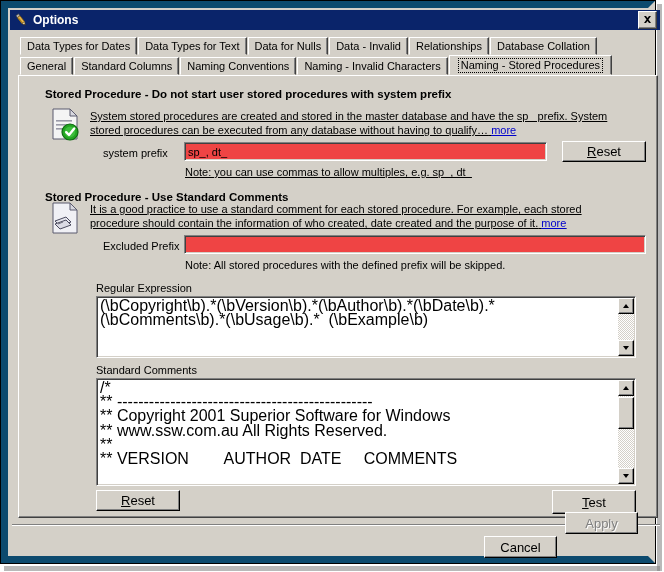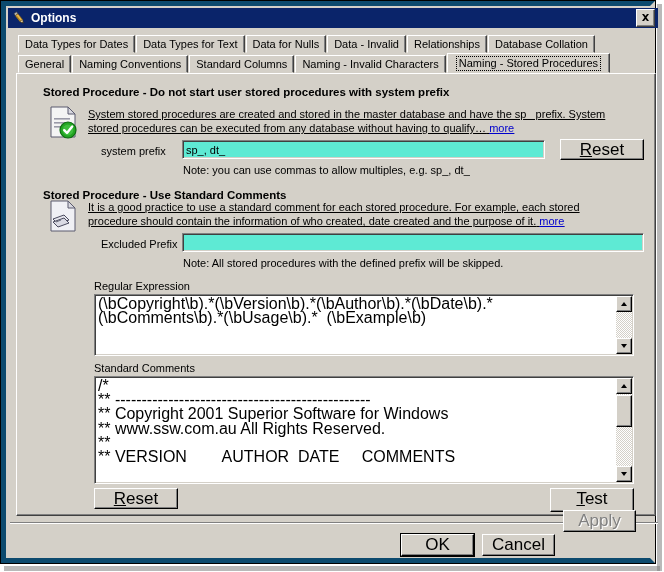--- a/index.html
+++ b/index.html
@@ -20,21 +20,21 @@
     background: #ffffff;
   }
 
   
   .window {
     position: absolute;
     left: 0; top: 0;
     width: 656px;
     height: 564px;
     background: #d4d0c8;
-    border: 6px solid #0c4a6e;
+    border: 8px solid #0c4a6e;
     border-right-color: #d4d0c8;
     box-sizing: border-box;
     outline: 1px solid #000;
     outline-offset: -1px;
   }
   .window-shadow {
     position: absolute;
     left: 4px; top: 566px;
     width: 656px; height: 5px;
     background: #808080;
@@ -193,44 +193,45 @@
 
   
   .docicon {
     position: absolute;
     width: 30px; height: 34px;
   }
 
   
   .tinput {
     position: absolute;
-    background: #5eead4;
+    background: #ef4444;
     border: 1px solid;
     border-color: #808080 #ffffff #ffffff #808080;
     box-shadow: inset 1px 1px 0 #404040, inset -1px -1px 0 #d4d0c8;
     box-sizing: border-box;
     font-family: "Liberation Sans", sans-serif;
     font-size: 11px;
     color: #000;
     padding: 2px 3px;
     outline: none;
   }
 
   
   .btn {
     position: absolute;
     background: #d4d0c8;
     border: 1px solid;
     border-color: #ffffff #000000 #000000 #ffffff;
     box-shadow: inset -1px -1px 0 #808080, inset 1px 1px 0 #d4d0c8;
     box-sizing: border-box;
     font-family: "Liberation Sans", sans-serif;
-    font-size: 17px;
+    font-size: 13px;
     color: #000;
     display: flex;
+    align-items: center;
     justify-content: center;
     cursor: default;
     white-space: nowrap;
   }
   .btn .u { text-decoration: underline; }
   .btn.default {
     outline: 1px solid #000;
     outline-offset: 0px;
   }
   .btn.disabled { color: #808080; text-shadow: 1px 1px 0 #ffffff; }
@@ -358,24 +359,24 @@
           </div>
         <div class="tab">
             <span>Database Collation</span>
           </div>
       </div>
       <div class="tabrow">
         <div class="tab">
             <span>General</span>
           </div>
         <div class="tab">
+            <span>Standard Columns</span>
+          </div>
+        <div class="tab">
             <span>Naming Conventions</span>
-          </div>
-        <div class="tab">
-            <span>Standard Columns</span>
           </div>
         <div class="tab">
             <span>Naming - Invalid Characters</span>
           </div>
         <div class="tab selected">
             <span class="tab-focus">Naming - Stored Procedures</span>
           </div>
       </div>
     </div>
 
@@ -403,21 +404,21 @@
       </div>
 
       <div class="lbl" style="left:84px; top:71px;">system prefix</div>
 
       <input class="tinput" style="left: 165px; top: 66px; width: 363px; height: 19px;" value="sp_, dt_">
 
       <div class="btn" style="left:543px; top:65px; width:84px; height:21px;">
         <span><span class="u">R</span>eset</span>
       </div>
 
-      <div class="note" style="left:166px; top:90px;">Note: you can use commas to allow multiples, e.g. sp_, dt_</div>
+      <div class="note" style="left:166px; top:90px;text-decoration:underline;">Note: you can use commas to allow multiples, e.g. sp_, dt_</div>
 
       <div class="grp-title" style="left:26px; top:115px;">Stored Procedure - Use Standard Comments</div>
 
       <div class="docicon" style="left:32px; top:126px;">
         <svg width="30" height="34" viewBox="0 0 30 34">
           <polygon points="2,1 19,1 26,8 26,31 2,31" fill="#f0f0f5" stroke="#5a5a6e" stroke-width="1"></polygon>
           <polygon points="19,1 26,8 19,8" fill="#d8d8e0" stroke="#5a5a6e" stroke-width="1"></polygon>
           <polygon points="4,19 15,15 20,20 9,24" fill="#e6e6ee" stroke="#4a4a5e" stroke-width="1"></polygon>
           <polygon points="4,22 15,18 20,23 9,27" fill="#dadae4" stroke="#4a4a5e" stroke-width="1"></polygon>
           <path d="M7,22 L12,20" stroke="#6a6a7a" stroke-width="1"></path>
@@ -475,23 +476,20 @@
         <span><span class="u">R</span>eset</span>
       </div>
       <div class="btn" style="left:533px; top:414px; width:84px; height:24px;">
         <span><span class="u">T</span>est</span>
       </div>
 
     </div>
 
     <div class="sep"></div>
 
-    <div class="btn default" style="left:395px; top:528px; width:73px; height:22px;">
-      <span>OK</span>
-    </div>
     <div class="btn" style="left:476px; top:528px; width:73px; height:22px;">
       <span>Cancel</span>
     </div>
     <div class="btn disabled" style="left:557px; top:504px; width:73px; height:22px;">
       <span>Apply</span>
     </div>
 
   </div>
 </div>
 

